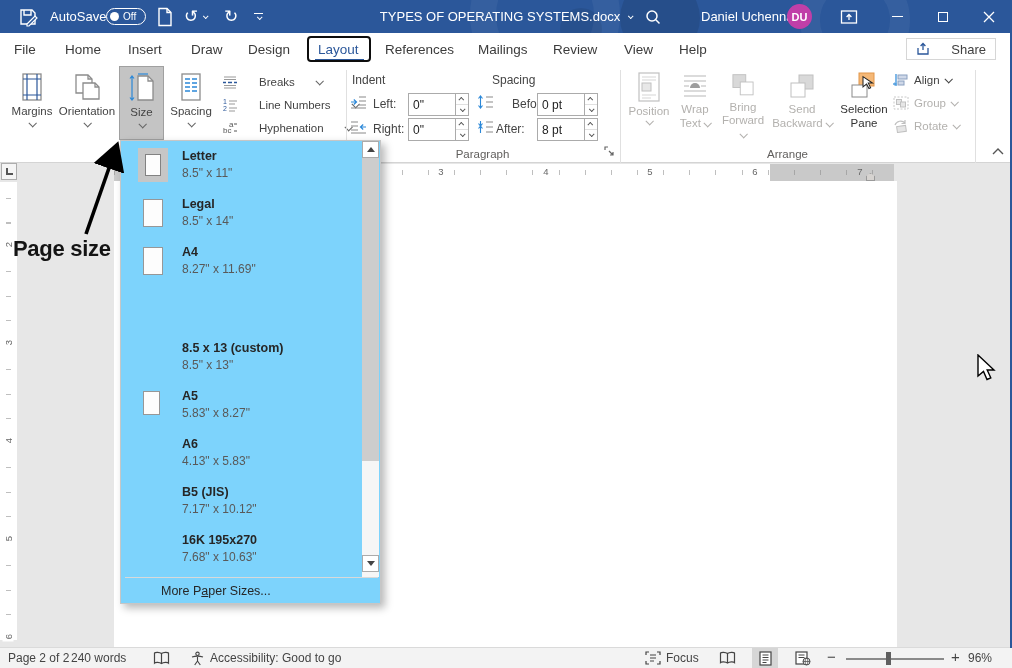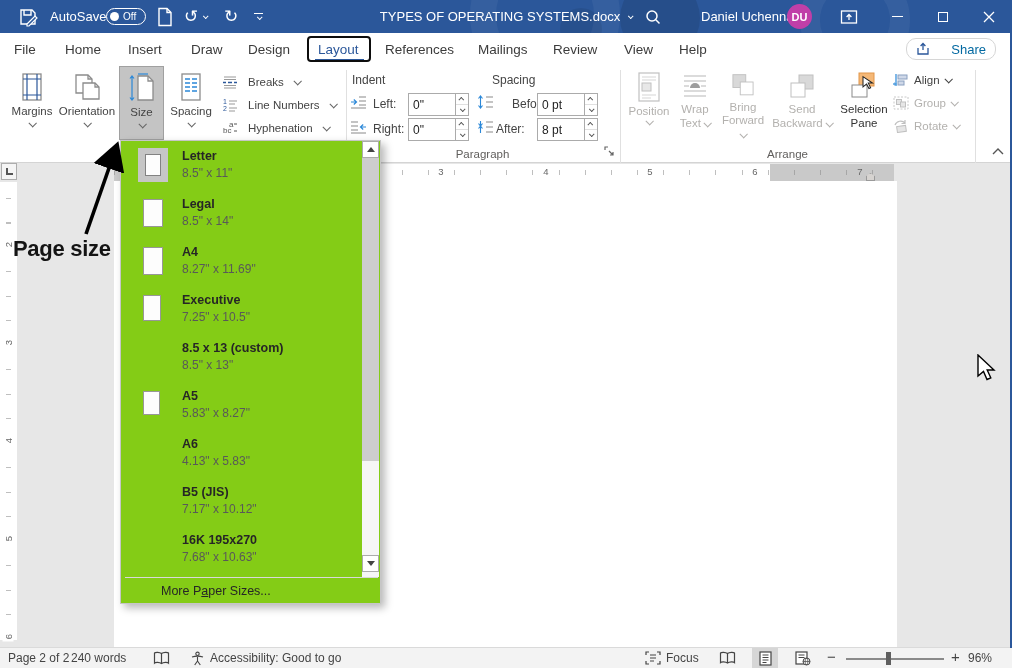--- a/index.html
+++ b/index.html
@@ -32,31 +32,31 @@
             align-items:center; justify-content:center; }
   .winbtn { position:absolute; top:0; width:34px; height:33px; display:flex; align-items:center; justify-content:center; }
 
   
   .tabrow { position:absolute; left:0; top:33px; width:1012px; height:31px; background:#fff; }
   .tab { position:absolute; top:9px; font-size:13.5px; color:#3b3b3b; cursor:default; white-space:nowrap; }
   .layout-underline { position:absolute; left:315px; top:26px; width:49px; height:3px; background:#2b579a; }
   .layout-annot-box { position:absolute; left:307px; top:3px; width:64px; height:26px;
                       border:2.5px solid #0d0d0d; border-radius:4px; pointer-events:none; }
   .share-btn { position:absolute; right:16px; top:5px; height:22px; display:flex; align-items:center; gap:21px;
-               border:1px solid #d6d6d6; border-radius:10px; padding:0 9px; color:#0369a1; font-size:13px; }
+               border:1px solid #d6d6d6; border-radius:0; padding:0 9px; color:#404040; font-size:13px; }
 
   
   .ribbon { position:absolute; left:0; top:64px; width:1012px; height:99px; background:#fff;
             border-bottom:1px solid #d4d4d4; }
   .bigbtn { position:absolute; top:2px; height:75px; display:flex; flex-direction:column; align-items:center;
             justify-content:flex-start; padding-top:6px; }
   .bigbtn .lbl { font-size:11.5px; color:#444; margin-top:3px; line-height:13px; text-align:center; }
   .bigbtn .cv { margin-top:3px; color:#666; }
   .pressed { background:#c4c4c4; border:1px solid #a0a0a0; }
-  .smallbtn { position:absolute; left:222px; height:20px; display:flex; align-items:center; gap:10px;
+  .smallbtn { position:absolute; left:222px; height:20px; display:flex; align-items:center; gap:21px;
               font-size:11.5px; color:#444; }
   .smallbtn .cv { color:#666; }
   .vsep { position:absolute; top:6px; height:146px; width:1px; background:#e0e0e0; }
   .grp-label { position:absolute; top:84px; font-size:11.5px; color:#605e5c; text-align:center; }
   .rib-lbl { position:absolute; font-size:12px; color:#444; }
   .spinbox { position:absolute; height:23px; display:flex; border:1px solid #ababab; background:#fff; }
   .spinbox input { border:none; outline:none; width:46px; font-size:12px; padding:0 4px;
                    font-family:"Liberation Sans",sans-serif; color:#222; }
   .spin { width:13px; border-left:1px solid #ababab; display:flex; flex-direction:column; }
   .spin > div { flex:1; display:flex; align-items:center; justify-content:center; color:#555; }
@@ -89,21 +89,21 @@
   .vticks { position:absolute; left:6px; top:0; width:5px; height:458px;
             background-image:repeating-linear-gradient(0deg, #8a8a8a 0 1px, transparent 1px 24.5px);
             opacity:.55; }
   .vnum { position:absolute; left:3px; font-size:9.5px; color:#666; background:#fff;
           transform:rotate(270deg); width:10px; text-align:center; }
   .text-mark { position:absolute; left:195px; top:432px; width:9px; height:2px; background:#444; }
   .text-caret { position:absolute; left:205px; top:428px; width:1.5px; height:9px; background:#333; }
   .win-right-border { position:absolute; left:1010px; top:33px; width:2px; height:615px; background:#2b579a; }
 
   
-  .size-menu { position:absolute; left:120px; top:140px; width:261px; height:464px; background:#84cc16;
+  .size-menu { position:absolute; left:120px; top:140px; width:261px; height:464px; background:#7dd3fc;
                border:1px solid #c6c6c6; box-shadow:4px 4px 8px rgba(0,0,0,.28); }
   .sm-item { position:absolute; left:0; width:240px; height:48px; cursor:default; }
   .sm-name { position:absolute; left:61px; top:8px; font-size:12.5px; font-weight:bold; color:#262626; }
   .sm-dims { position:absolute; left:61px; top:25px; font-size:12px; color:#595959; }
   .sm-iconbox { position:absolute; left:17px; top:7px; width:30px; height:34px; background:#c6c6c6;
                 display:flex; align-items:center; justify-content:center; }
   .sm-page-lg { width:16px; height:22px; background:#fdfdfd; border:1px solid #828282; }
   .sm-page { position:absolute; left:22px; top:10px; width:20px; height:28px; background:#fdfdfd; border:1px solid #979797; }
   .sm-sep { position:absolute; left:4px; top:436px; width:253px; height:1px; background:#d9d9d9; }
   .sm-more { position:absolute; left:40px; top:443px; font-size:12.5px; color:#262626; cursor:default; }
@@ -520,25 +520,20 @@
       <span class="sm-name">Legal</span>
       <span class="sm-dims">8.5" x 14"</span>
     </div>
 
     <div class="sm-item" style="top:96px">
       <div class="sm-page"></div>
       <span class="sm-name">A4</span>
       <span class="sm-dims">8.27" x 11.69"</span>
     </div>
 
-    <div class="sm-item" style="top:144px">
-      <div class="sm-page" style="width:18px;height:26px"></div>
-      <span class="sm-name">Executive</span>
-      <span class="sm-dims">7.25" x 10.5"</span>
-    </div>
 
     <div class="sm-item" style="top:192px">
       <span class="sm-name">8.5 x 13 (custom)</span>
       <span class="sm-dims">8.5" x 13"</span>
     </div>
 
     <div class="sm-item" style="top:240px">
       <div class="sm-page" style="width:17px;height:24px"></div>
       <span class="sm-name">A5</span>
       <span class="sm-dims">5.83" x 8.27"</span>

